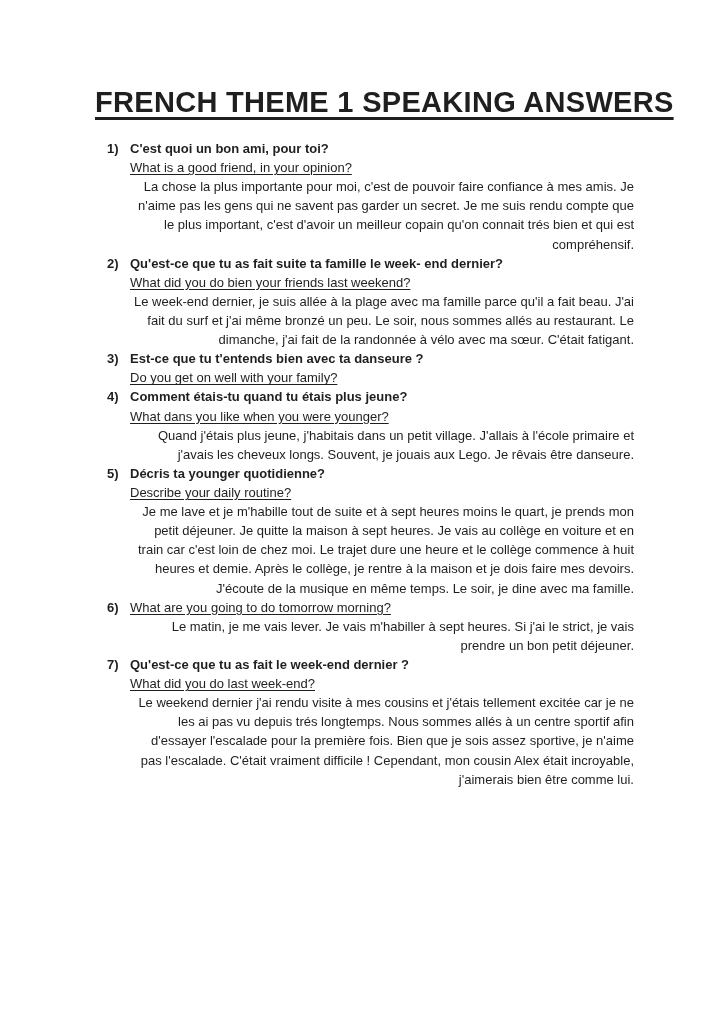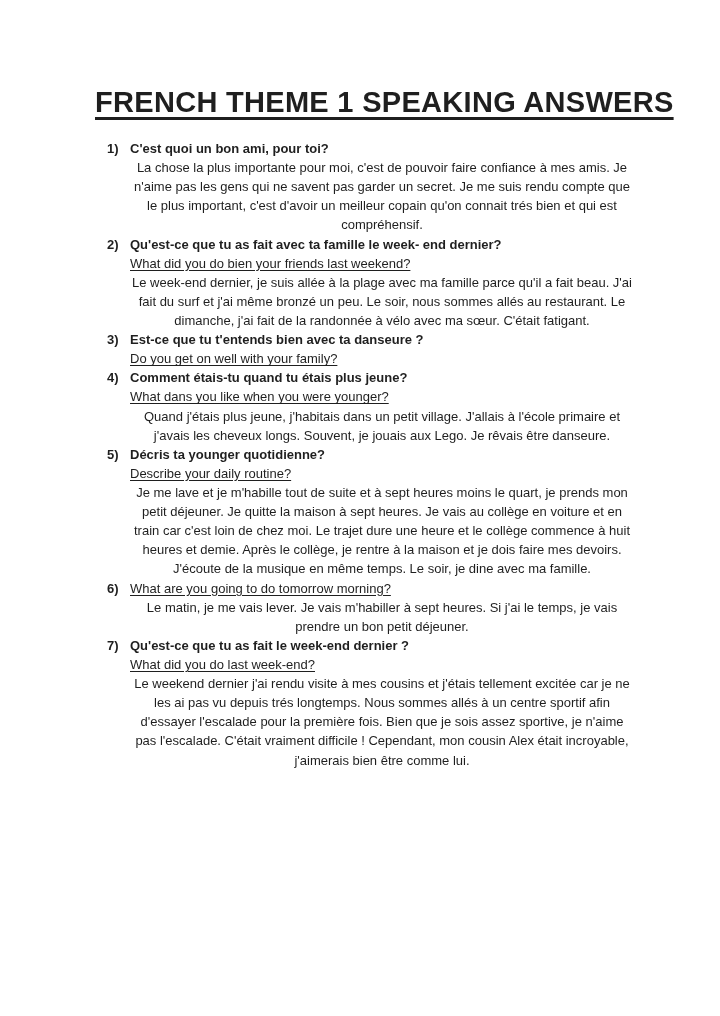--- a/index.html
+++ b/index.html
@@ -48,41 +48,42 @@
   }
   .q-fr {
     font-weight: 700;
     text-underline-offset: 2px;
   }
   .q-en {
     text-decoration: underline;
     text-underline-offset: 2px;
   }
   .answer {
-    text-align: center;
+    text-align: right;
   }
 </style>
 </head>
 <body>
 
 <div class="page">
 
   <h1 class="doc-title">FRENCH THEME 1 SPEAKING ANSWERS</h1>
 
   <ol class="qa-list">
 
     <li class="qa">
       <span class="q-num">1)</span>
       <div class="q-fr">C'est quoi un bon ami, pour toi?</div>
+      <div class="q-en">What is a good friend, in your opinion?</div>
       <div class="answer">La chose la plus importante pour moi, c'est de pouvoir faire confiance à mes amis. Je n'aime pas les gens qui ne savent pas garder un secret. Je me suis rendu compte que le plus important, c'est d'avoir un meilleur copain qu'on connait trés bien et qui est compréhensif.</div>
     </li>
 
     <li class="qa">
       <span class="q-num">2)</span>
-      <div class="q-fr">Qu'est-ce que tu as fait avec ta famille le week- end dernier?</div>
+      <div class="q-fr">Qu'est-ce que tu as fait suite ta famille le week- end dernier?</div>
       <div class="q-en">What did you do bien your friends last weekend?</div>
       <div class="answer">Le week-end dernier, je suis allée à la plage avec ma famille parce qu'il a fait beau. J'ai fait du surf et j'ai même bronzé un peu. Le soir, nous sommes allés au restaurant. Le dimanche, j'ai fait de la randonnée à vélo avec ma sœur. C'était fatigant.</div>
     </li>
 
     <li class="qa">
       <span class="q-num">3)</span>
       <div class="q-fr">Est-ce que tu t'entends bien avec ta danseure ?</div>
       <div class="q-en">Do you get on well with your family?</div>
     </li>
 
@@ -96,21 +97,21 @@
     <li class="qa">
       <span class="q-num">5)</span>
       <div class="q-fr">Décris ta younger quotidienne?</div>
       <div class="q-en">Describe your daily routine?</div>
       <div class="answer">Je me lave et je m'habille tout de suite et à sept heures moins le quart, je prends mon petit déjeuner. Je quitte la maison à sept heures. Je vais au collège en voiture et en train car c'est loin de chez moi. Le trajet dure une heure et le collège commence à huit heures et demie. Après le collège, je rentre à la maison et je dois faire mes devoirs. J'écoute de la musique en même temps. Le soir, je dine avec ma famille.</div>
     </li>
 
     <li class="qa">
       <span class="q-num">6)</span>
       <div class="q-en">What are you going to do tomorrow morning?</div>
-      <div class="answer">Le matin, je me vais lever. Je vais m'habiller à sept heures. Si j'ai le temps, je vais prendre un bon petit déjeuner.</div>
+      <div class="answer">Le matin, je me vais lever. Je vais m'habiller à sept heures. Si j'ai le strict, je vais prendre un bon petit déjeuner.</div>
     </li>
 
     <li class="qa">
       <span class="q-num">7)</span>
       <div class="q-fr">Qu'est-ce que tu as fait le week-end dernier ?</div>
       <div class="q-en">What did you do last week-end?</div>
       <div class="answer">Le weekend dernier j'ai rendu visite à mes cousins et j'étais tellement excitée car je ne les ai pas vu depuis trés longtemps. Nous sommes allés à un centre sportif afin d'essayer l'escalade pour la première fois. Bien que je sois assez sportive, je n'aime pas l'escalade. C'était vraiment difficile ! Cependant, mon cousin Alex était incroyable, j'aimerais bien être comme lui.</div>
     </li>
 
   </ol>

